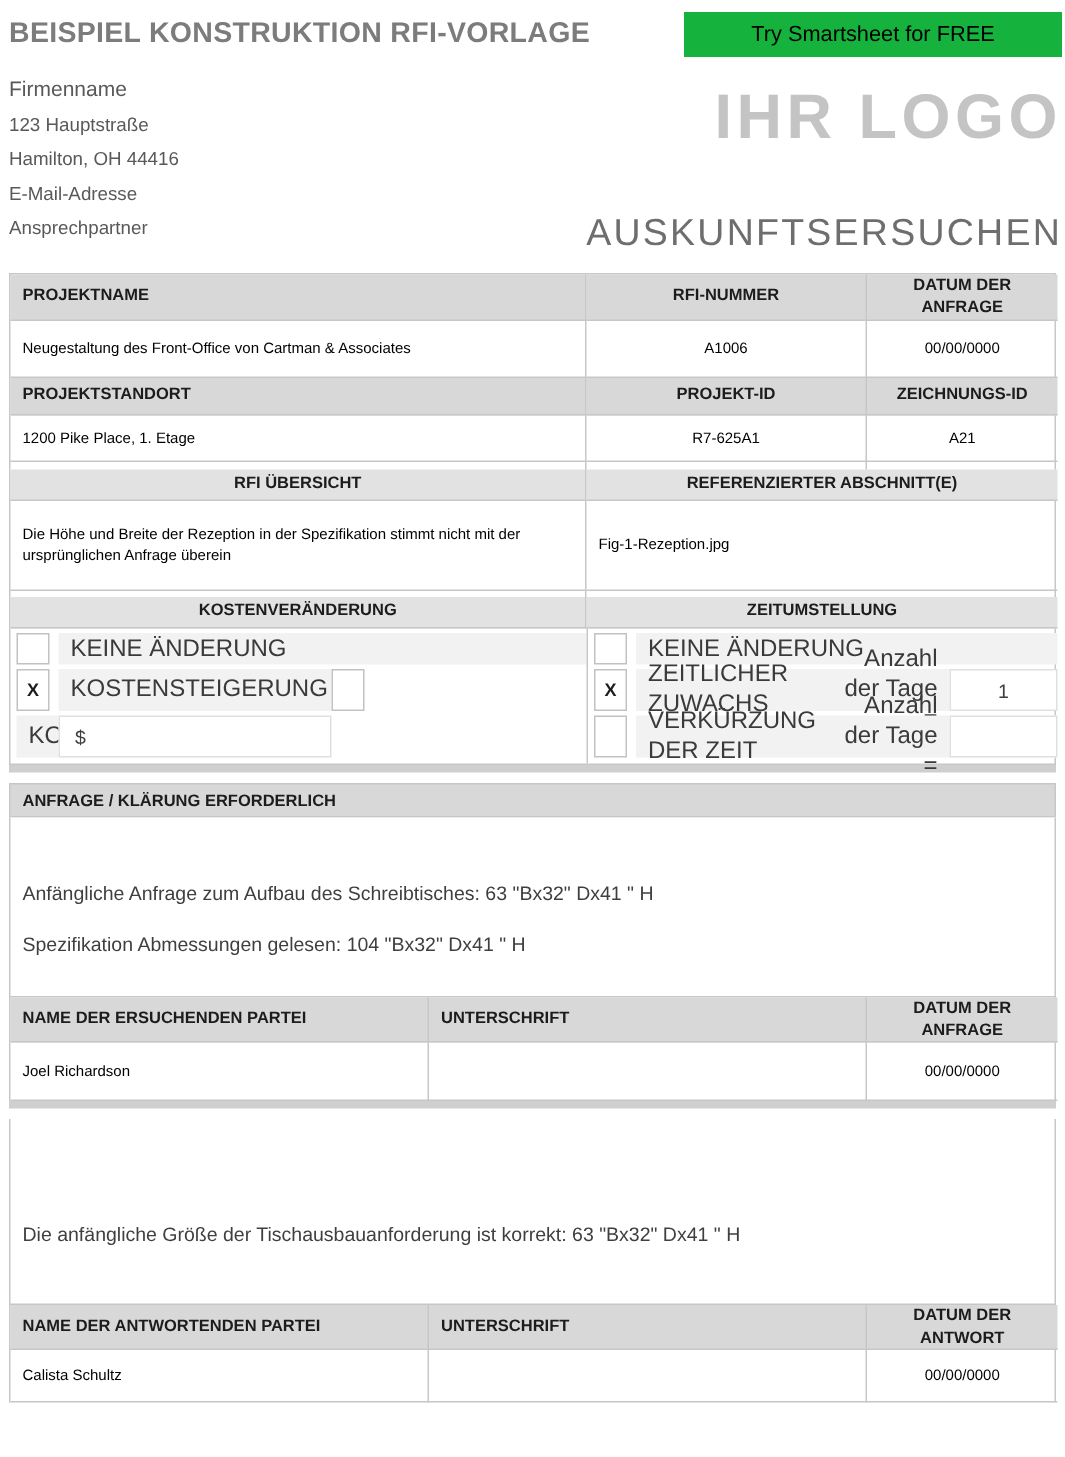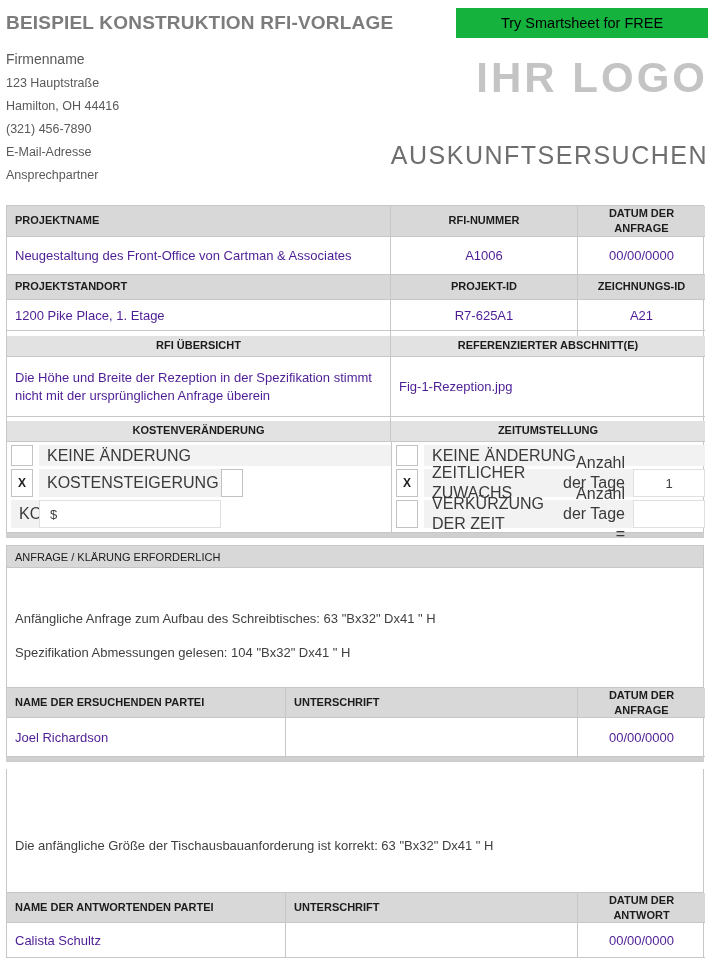--- a/index.html
+++ b/index.html
@@ -39,21 +39,21 @@
     margin-top: 44px; line-height: 1;
   }
 
   
   .sheet { margin: 14px 6px 0 6px; }
   .grid { display: grid; border-left: 1px solid #c7c7c7; border-right: 1px solid #c7c7c7; }
   .grid.top-bordered { border-top: 1px solid #c7c7c7; }
   .cell {
     border-bottom: 1px solid #c7c7c7; border-right: 1px solid #c7c7c7;
     display: flex; align-items: center; padding: 2px 8px;
-    font-size: 13px; color: #4c1d95; overflow: hidden;
+    font-size: 10px; color: #000000; overflow: hidden;
   }
   .cell.last { border-right: none; }
   .hdr {
     background: #d8d8d8; font-size: 11px; font-weight: bold; color: #1c1c1c;
     line-height: 1.25;
   }
   .hdr-light { background: #e2e2e2; }
   .center { justify-content: center; text-align: center; }
   .cols-3 { grid-template-columns: 384px 187px 127px; }
   .cols-2 { grid-template-columns: 384px 314px; }
@@ -91,42 +91,41 @@
     display: flex; align-items: center; padding: 2px 10px; font-size: 13px; color: #3f3f3f;
   }
   .cb-value.center { justify-content: center; }
   .row-a { height: 21px; } .row-b { height: 28px; }
 
   
   .section-gap { height: 7px; }
   .bar-hdr {
     background: #d8d8d8; border: 1px solid #c7c7c7;
     display: flex; align-items: center; padding: 0 8px;
-    font-size: 11px; font-weight: normal; color: #1c1c1c;
+    font-size: 11px; font-weight: bold; color: #1c1c1c;
   }
   .free-box {
     border-left: 1px solid #c7c7c7; border-right: 1px solid #c7c7c7;
     border-bottom: 1px solid #c7c7c7; background: #ffffff;
   }
   .free-box p { font-size: 13px; color: #3f3f3f; padding: 0 8px; }
 </style>
 </head>
 <body>
 
 <div class="page-header">
   <div class="top-row">
     <div class="doc-main-title">BEISPIEL KONSTRUKTION RFI-VORLAGE</div>
     <button class="cta-button">Try Smartsheet for FREE</button>
   </div>
   <div class="header-cols">
     <div class="company-block">
       <div class="company-name">Firmenname</div>
       <div class="company-line">123 Hauptstraße</div>
       <div class="company-line">Hamilton, OH 44416</div>
-      <div class="company-line">(321) 456-7890</div>
       <div class="company-line">E-Mail-Adresse</div>
       <div class="company-line">Ansprechpartner</div>
     </div>
     <div class="brand-block">
       <div class="logo-text">IHR LOGO</div>
       <div class="doc-type-title">AUSKUNFTSERSUCHEN</div>
     </div>
   </div>
 </div>
 

